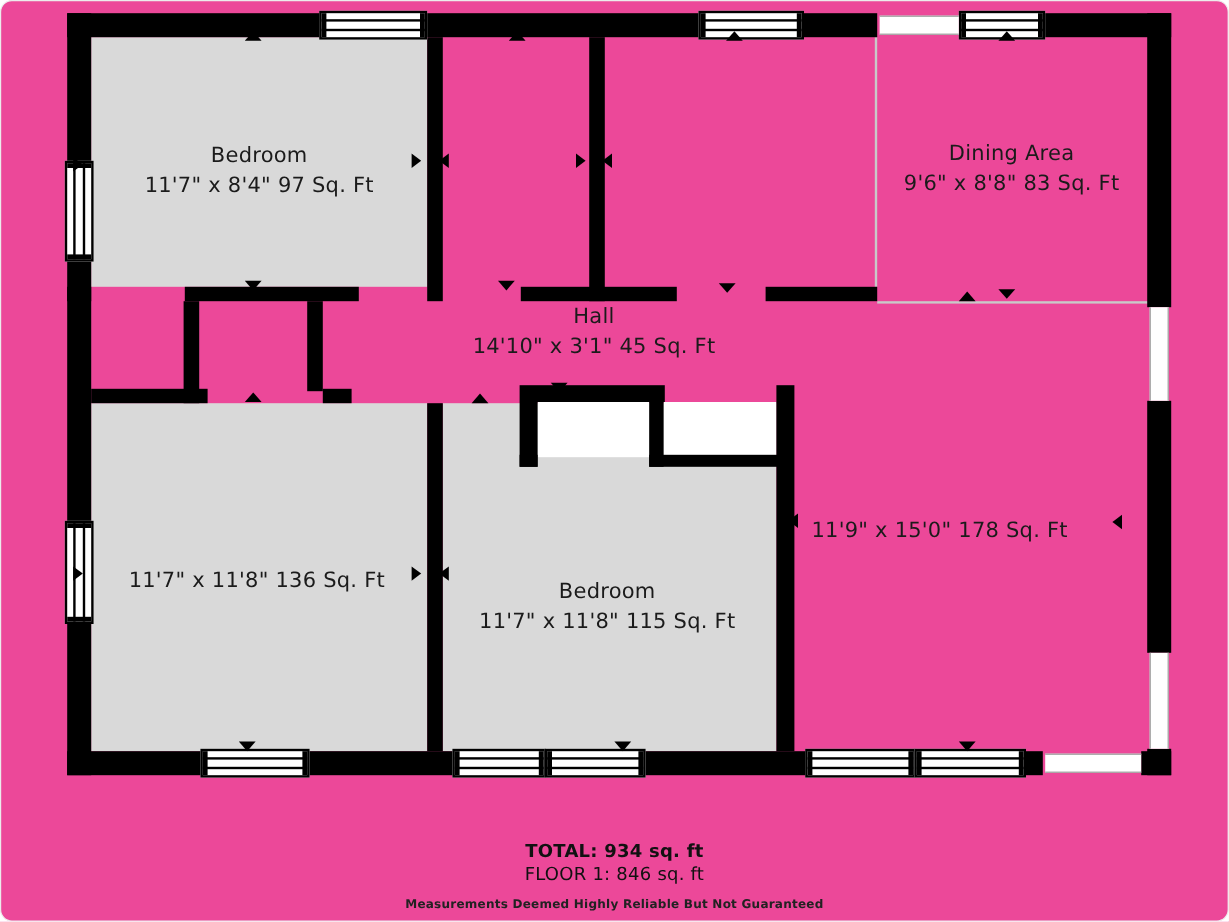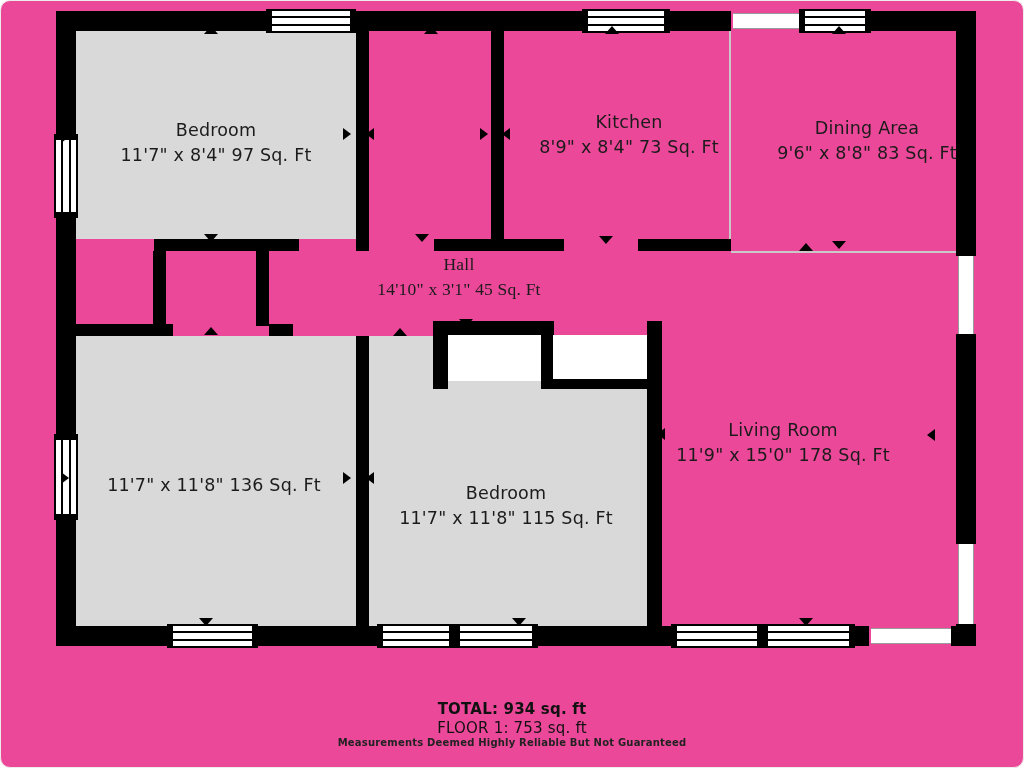--- a/index.html
+++ b/index.html
@@ -32,21 +32,21 @@
     color:#1b1b1b;font-size:17.5px;line-height:25px;white-space:nowrap;letter-spacing:.2px;
   }
   .marker{position:absolute;width:0;height:0;}
   .marker.up{border-left:7px solid transparent;border-right:7px solid transparent;border-bottom:8px solid #000;}
   .marker.down{border-left:7px solid transparent;border-right:7px solid transparent;border-top:8px solid #000;}
   .marker.left{border-top:6px solid transparent;border-bottom:6px solid transparent;border-right:8px solid #000;}
   .marker.right{border-top:6px solid transparent;border-bottom:6px solid transparent;border-left:8px solid #000;}
   #footer{position:absolute;left:0;right:0;top:699px;text-align:center;color:#111;}
   #footer .total{font-size:15px;font-weight:bold;letter-spacing:.2px;}
   #footer .floor{font-size:15px;margin-top:1px;letter-spacing:.2px;}
-  #footer .disclaimer{font-size:10px;font-weight:600;color:#222;letter-spacing:.2px;}
+  #footer .disclaimer{font-size:10px;font-weight:600;margin-top:12px;color:#222;letter-spacing:.2px;}
 </style>
 </head>
 <body>
 
 <div id="page">
   <div id="plan">
       <div class="room-fill" style="left: 75px; top: 30px; width: 280px; height: 208px; position: absolute; background: rgb(217, 217, 217);"></div>
       <div class="room-fill" style="left: 75px; top: 335px; width: 280px; height: 290px; position: absolute; background: rgb(217, 217, 217);"></div>
       <div class="room-fill" style="left: 368px; top: 335px; width: 278px; height: 290px; position: absolute; background: rgb(217, 217, 217);"></div>
       <div class="patch" style="left: 447px; top: 334px; width: 93px; height: 46px; position: absolute;"></div>
@@ -171,42 +171,37 @@
       <div class="marker right" style="position: absolute; left: 479px; top: 127px;"></div>
       <div class="marker left" style="position: absolute; left: 501px; top: 127px;"></div>
       <div class="marker right" style="position: absolute; left: 342px; top: 471px;"></div>
       <div class="marker left" style="position: absolute; left: 365px; top: 471px;"></div>
       <div class="marker left" style="position: absolute; left: 656px; top: 427px;"></div>
       <div class="marker left" style="position: absolute; left: 926px; top: 428px;"></div>
       <div class="room-label" style="left: 215px; top: 142px;">
         <div>Bedroom</div>
         <div>11'7" x 8'4" 97 Sq. Ft</div>
       </div>
-      <div class="room-label" style="left: 628px; top: 134px;">
-        <div>Kitchen</div>
-        <div>8'9" x 8'4" 73 Sq. Ft</div>
-      </div>
-      <div class="room-label" style="left: 866px; top: 140px;">
+      <div class="room-label" style="left: 842px; top: 140px;">
         <div>Dining Area</div>
         <div>9'6" x 8'8" 83 Sq. Ft</div>
       </div>
-      <div class="room-label" style="left: 458px; top: 276px; font-family: Liberation Serif, serif;">
+      <div class="room-label" style="left: 494px; top: 276px;">
         <div>Hall</div>
         <div>14'10" x 3'1" 45 Sq. Ft</div>
       </div>
       <div class="room-label" style="left: 213px; top: 484px;">
         <div>11'7" x 11'8" 136 Sq. Ft</div>
       </div>
       <div class="room-label" style="left: 505px; top: 505px;">
         <div>Bedroom</div>
         <div>11'7" x 11'8" 115 Sq. Ft</div>
       </div>
       <div class="room-label" style="left: 782px; top: 442px;">
-        <div>Living Room</div>
         <div>11'9" x 15'0" 178 Sq. Ft</div>
       </div>
     </div>
   <div id="footer">
     <div class="total">TOTAL: 934 sq. ft</div>
-    <div class="floor">FLOOR 1: 753 sq. ft</div>
+    <div class="floor">FLOOR 1: 846 sq. ft</div>
     <div class="disclaimer">Measurements Deemed Highly Reliable But Not Guaranteed</div>
   </div>
 </div>
 
 </body></html>

